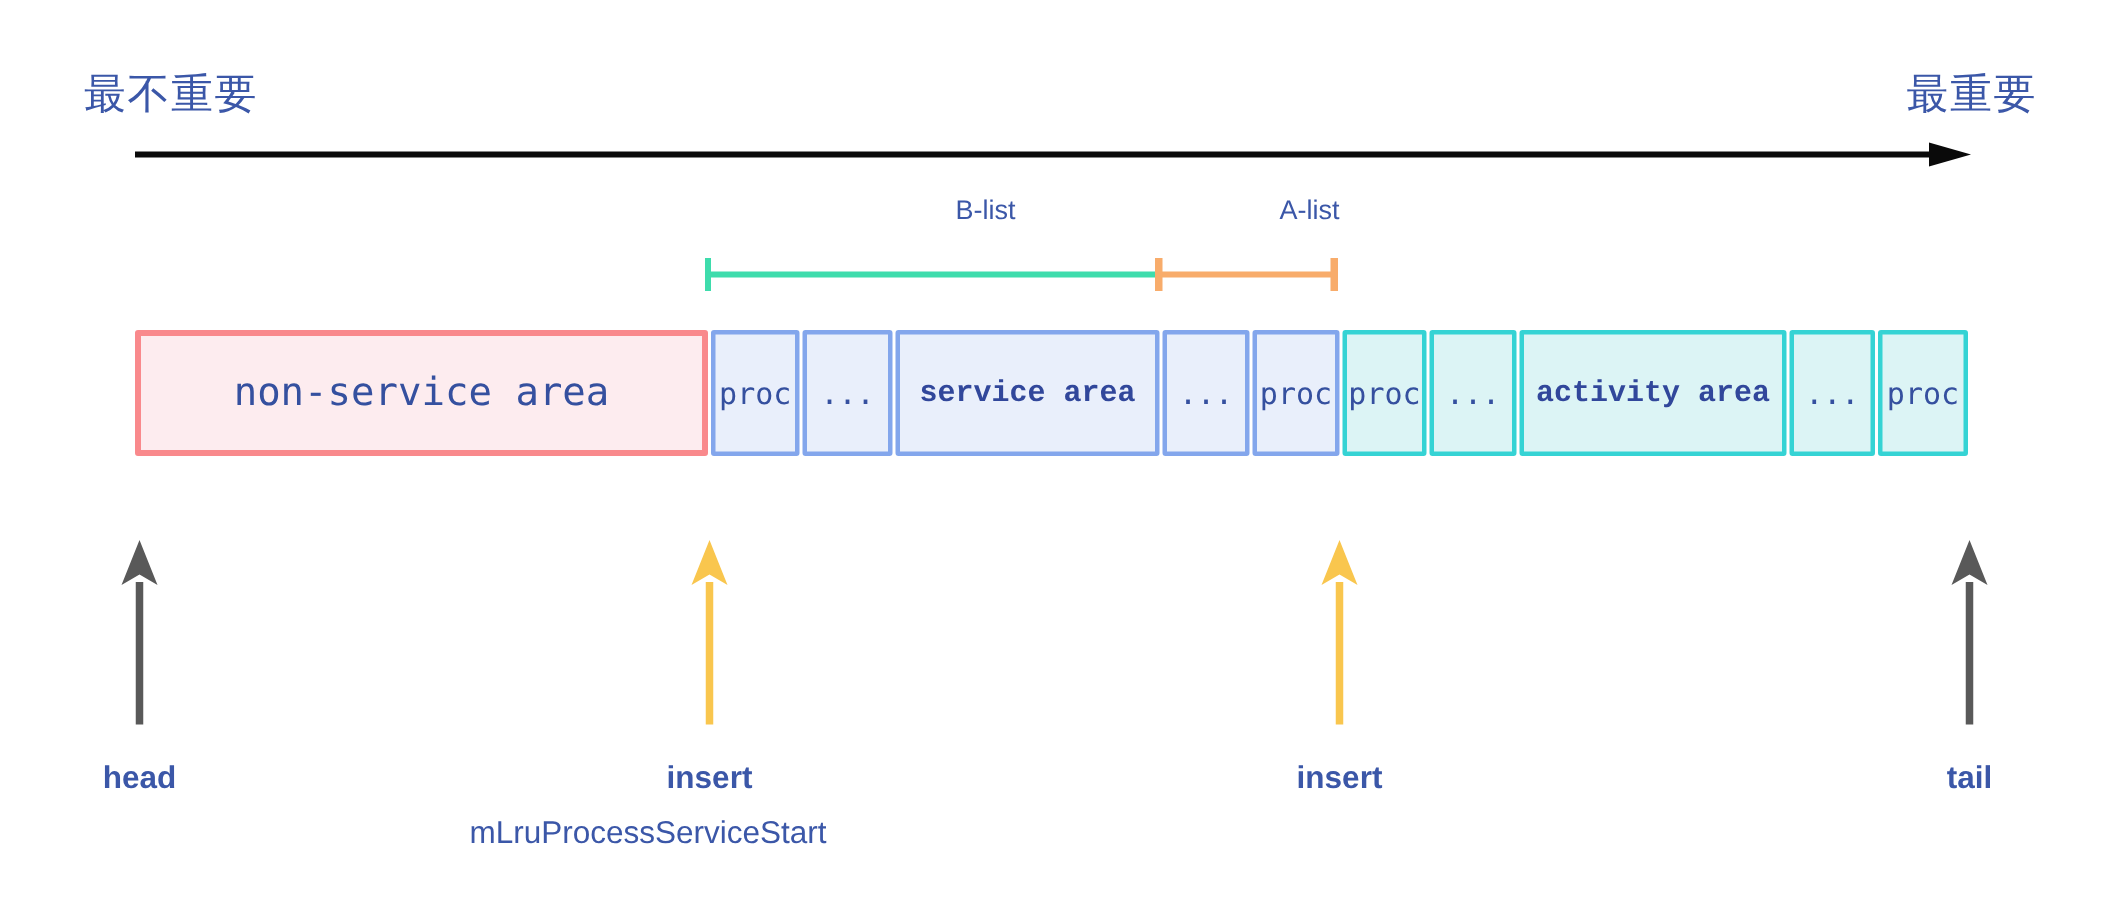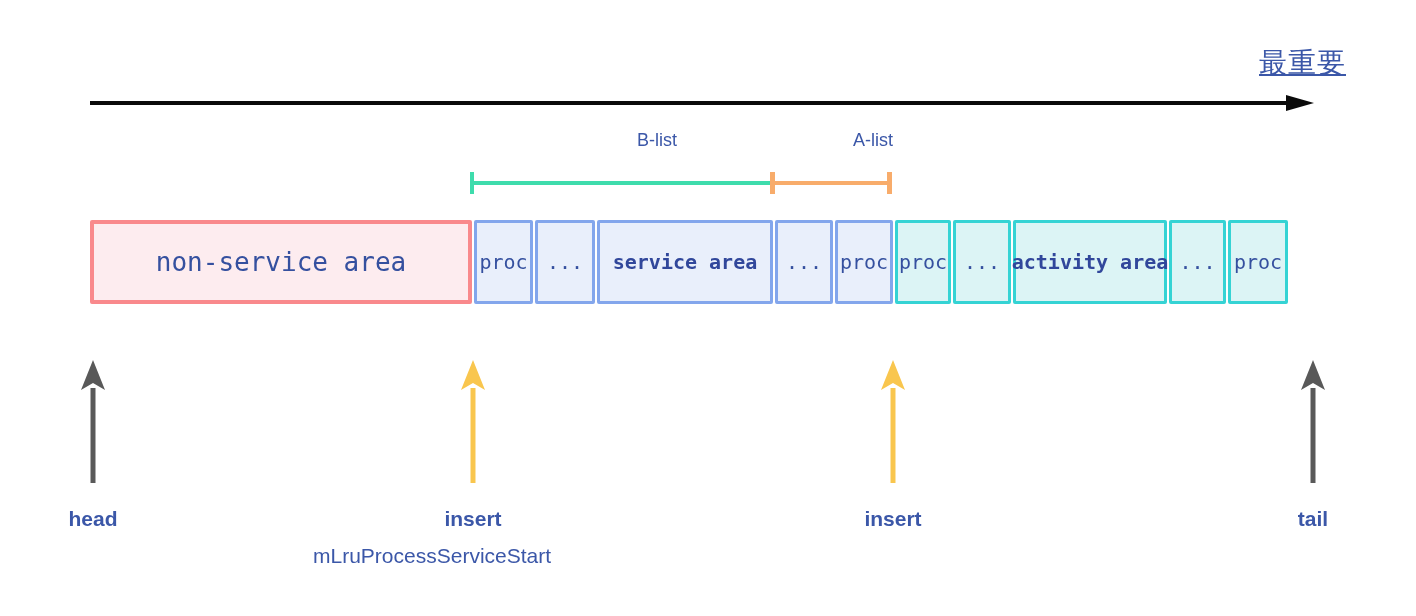--- a/index.html
+++ b/index.html
@@ -6,21 +6,21 @@
   .canvas{
     position:relative;width:1416px;height:616px;background:#ffffff;overflow:hidden;
     font-family:"Liberation Sans",sans-serif;
   }
   
   .zh-label{
     position:absolute;top:44px;font-size:28px;color:#3B57A8;letter-spacing:1px;
     font-family:"Liberation Sans",sans-serif;
   }
   .zh-left{left:56px;}
-  .zh-right{right:70px;text-decoration:underline;}
+  .zh-right{right:58px;}
   
   .main-arrow{position:absolute;left:90px;top:92px;}
   
   .list-label{
     position:absolute;top:130px;width:120px;text-align:right;
     font-size:18px;color:#3B57A8;
   }
   .b-list-label{left:557px;}
   .a-list-label{left:773px;}
   
@@ -37,21 +37,21 @@
   }
   .seg{
     box-sizing:border-box;flex-shrink:0;height:100%;
     display:flex;align-items:center;justify-content:center;
     font-family:"DejaVu Sans Mono","Liberation Mono",monospace;
     font-size:20px;color:#35509F;border-radius:2px;white-space:nowrap;
   }
   .seg.non_service{border:4px solid #F9898C;background:#FDECEF;font-size:26px;}
   .seg.service{border:3px solid #83A6EC;background:#E9EFFB;}
   .seg.activity{border:3px solid #35D3D4;background:#DCF4F5;}
-  .seg.bold{font-weight:bold;color:#31479B;}
+  .seg.bold{font-weight:bold;color:#31479B;font-family:Liberation Mono, monospace;}
   
   .pointer{position:absolute;top:358px;width:320px;height:220px;}
   .pointer svg{position:absolute;left:147px;top:0;}
   .plabel{
     position:absolute;top:149px;width:100%;text-align:center;
     font-weight:bold;font-size:21px;color:#3B57A8;
   }
   .psub{
     position:absolute;top:186px;width:100%;text-align:left;
     font-size:21px;color:#3B57A8;
@@ -59,20 +59,21 @@
   .ptr-head{left:-67px;}
   .ptr-insert-service{left:313px;}
   .ptr-insert-activity{left:733px;}
   .ptr-tail{left:1153px;}
 </style>
 </head>
 <body>
 
 <div class="canvas">
 
+  <div class="zh-label zh-left">最不重要</div>
   <div class="zh-label zh-right">最重要</div>
 
   <svg class="main-arrow" width="1225" height="22" viewBox="0 0 1225 22">
     <line x1="0" y1="11" x2="1198" y2="11" stroke="#0A0A0A" stroke-width="4"></line>
     <polygon points="1196,3 1224,11 1196,19" fill="#0A0A0A"></polygon>
   </svg>
 
   <div class="list-label b-list-label">B-list</div>
   <div class="list-label a-list-label">A-list</div>
 
@@ -100,21 +101,21 @@
       </div>
       <div class="seg service" style="width: 58px;">
         <span>proc</span>
       </div>
       <div class="seg activity" style="width: 56px;">
         <span>proc</span>
       </div>
       <div class="seg activity" style="width: 58px;">
         <span>...</span>
       </div>
-      <div class="seg activity bold" style="width: 154px;">
+      <div class="seg activity bold" style="width: 178px;">
         <span>activity area</span>
       </div>
       <div class="seg activity" style="width: 57px;">
         <span>...</span>
       </div>
       <div class="seg activity" style="width: 60px;">
         <span>proc</span>
       </div>
     </div>
 

